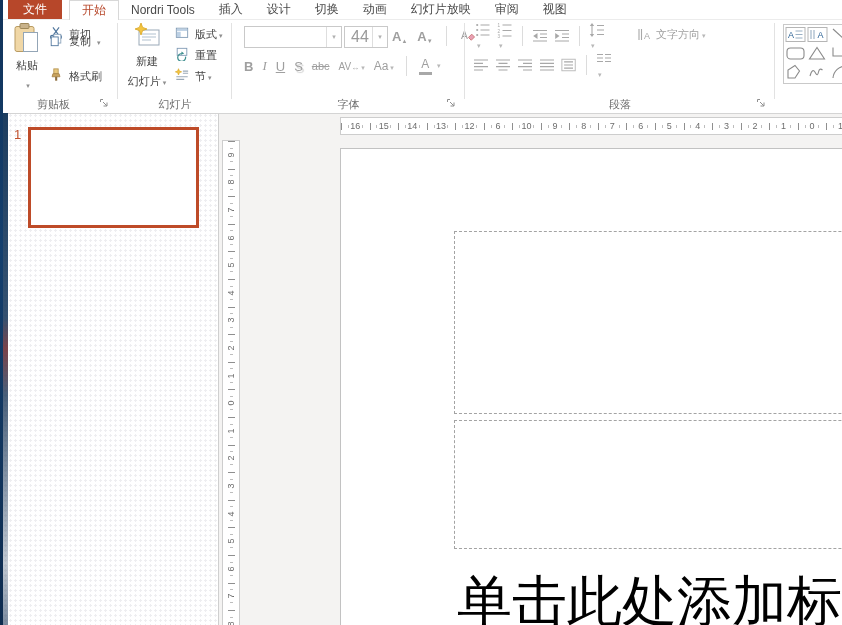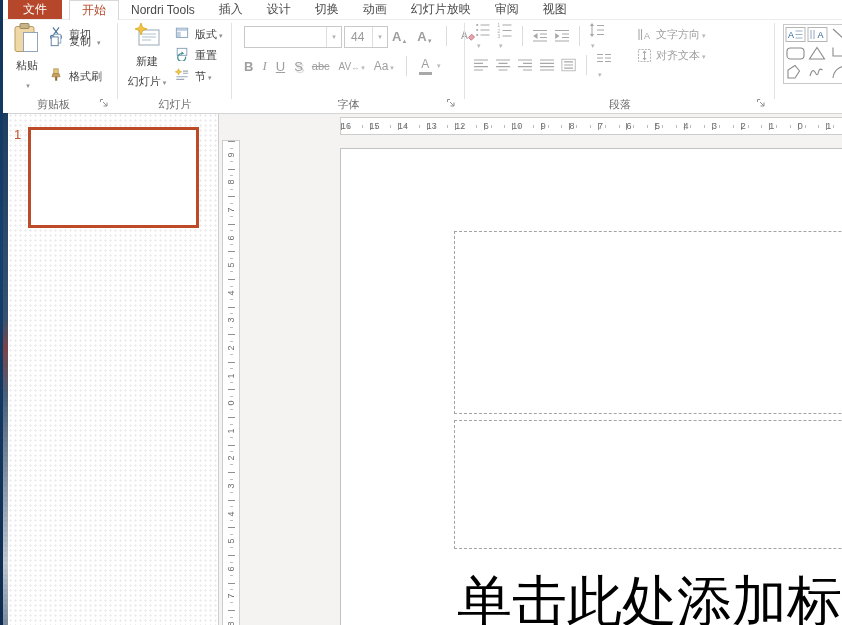--- a/index.html
+++ b/index.html
@@ -26,21 +26,21 @@
   .glabel{position:absolute;bottom:1px;left:0;right:0;text-align:center;font-size:11px;color:#6e6e6e;}
   .launcher{position:absolute;right:7px;bottom:3px;width:12px;height:12px;}
   .bigbtn{position:absolute;display:flex;flex-direction:column;align-items:center;gap:5px;}
   .smallrow{position:absolute;display:flex;align-items:center;gap:4px;height:20px;white-space:nowrap;}
   .dd::after{content:"▾";font-size:7px;color:#8f8f8f;margin-left:2px;}
   .dd.dis::after{color:#b8b8b8;}
   .vsep{width:1px;height:20px;background:#dcdcdc;margin:0 3px;}
   .dis, .disx{color:#9f9f9f;}
   
   .combo{position:absolute;height:20px;background:#fff;border:1px solid #c9c9c9;display:flex;align-items:center;}
-  .combo .cbtxt{flex:1;padding-left:6px;color:#9a9a9a;font-size:12px;}
+  .combo .cbtxt{flex:1;padding-left:6px;color:#9a9a9a;font-size:16px;}
   .combo .cbarr{width:14px;align-self:stretch;border-left:1px solid #dedede;display:flex;align-items:center;justify-content:center;color:#b0b0b0;font-size:7px;}
   .fbtn{display:flex;align-items:flex-end;color:#9a9a9a;}
   .fontrow{position:absolute;display:flex;align-items:center;}
   .b{font-weight:bold;font-size:13px;}
   .i{font-style:italic;font-family:"Liberation Serif",serif;font-size:13px;}
   .u{text-decoration:underline;font-size:13px;}
   .s{font-size:13px;text-shadow:1.5px 1.5px 1px #d0d0d0;}
   .abc{text-decoration:line-through;font-size:11px;}
   .colorbar{display:block;width:13px;height:3px;background:#a8a8a8;margin-top:1px;}
   
@@ -49,21 +49,21 @@
   .panel{position:absolute;left:3px;top:113px;width:215px;height:512px;
          background:linear-gradient(#fdfdfd,#f6f5f4 60%,#f3f2f1);z-index:4;}
   .dots{background-image:radial-gradient(rgba(150,150,165,.16) 1px,transparent 1.1px);background-size:5px 5px;}
   .paneldiv{position:absolute;left:218px;top:113px;width:1px;height:512px;background:#cfcfcf;z-index:4;}
   .canvas{position:absolute;left:219px;top:113px;right:0;height:512px;background:#f4f3f2;z-index:1;}
   .slidenum{position:absolute;left:11px;top:14px;color:#C0502D;font-size:13px;}
   .thumb{position:absolute;left:25px;top:14px;width:165px;height:95px;background:#fff;border:3px solid #BE4B28;}
   
   .hruler{position:absolute;left:340px;top:117px;width:502px;height:16px;background:#fff;
           border:1px solid #cdcdcd;display:flex;overflow:hidden;z-index:2;}
-  .hcell{flex:0 0 28.55px;display:flex;align-items:center;
+  .hcell{flex:0 0 28.55px;display:flex;align-items:center;justify-content:center;
          color:#6d6d6d;font-size:9px;
          background:linear-gradient(#8f8f8f,#8f8f8f) 0 50%/1px 7px no-repeat,
                     linear-gradient(#bdbdbd,#bdbdbd) 25% 50%/1px 3px no-repeat,
                     linear-gradient(#bdbdbd,#bdbdbd) 75% 50%/1px 3px no-repeat;}
   .vruler{position:absolute;left:222px;top:140px;width:16px;height:485px;background:#fff;
           border:1px solid #cdcdcd;display:flex;flex-direction:column;overflow:hidden;z-index:2;}
   .vcell{flex:0 0 27.6px;display:flex;align-items:center;justify-content:center;
          color:#6d6d6d;font-size:9px;
          background:linear-gradient(#8f8f8f,#8f8f8f) 50% 0/7px 1px no-repeat,
                     linear-gradient(#bdbdbd,#bdbdbd) 50% 25%/3px 1px no-repeat,
@@ -325,28 +325,20 @@
         </span>
       </div>
       <div style="position:absolute;left:172px;top:5px;">
         <div class="prow">
           <svg class="icon16" viewBox="0 0 16 16" width="15" height="15">
             <path d="M2 2 v11 M4.5 2 v11" stroke="#a8a8a8" stroke-width="1.1"></path>
             <text x="7" y="12" font-size="9" fill="#a8a8a8" font-family="sans-serif">A</text>
           </svg>
           <span class="dd dis">文字方向</span>
         </div>
-        <div class="prow">
-          <svg class="icon16" viewBox="0 0 16 16" width="15" height="15">
-            <rect x="1.5" y="1.5" width="12" height="12" fill="none" stroke="#b5b5b5" stroke-dasharray="2 1.2"></rect>
-            <path d="M7.5 3.5 v8" stroke="#a8a8a8"></path>
-            <path d="M7.5 2.5 l2 2.4 h-4 z M7.5 12.5 l2 -2.4 h-4 z" fill="#a8a8a8"></path>
-          </svg>
-          <span class="dd dis">对齐文本</span>
-        </div>
       </div>
       <div class="glabel">段落</div>
       <div class="launcher">
         <svg width="10" height="10" viewBox="0 0 10 10">
           <path d="M1.5 4 V1.5 H4" fill="none" stroke="#8f8f8f"></path>
           <path d="M4 4 L8 8 M8 4.5 V8 H4.5" fill="none" stroke="#8f8f8f"></path>
         </svg>
       </div>
     </div>
 

